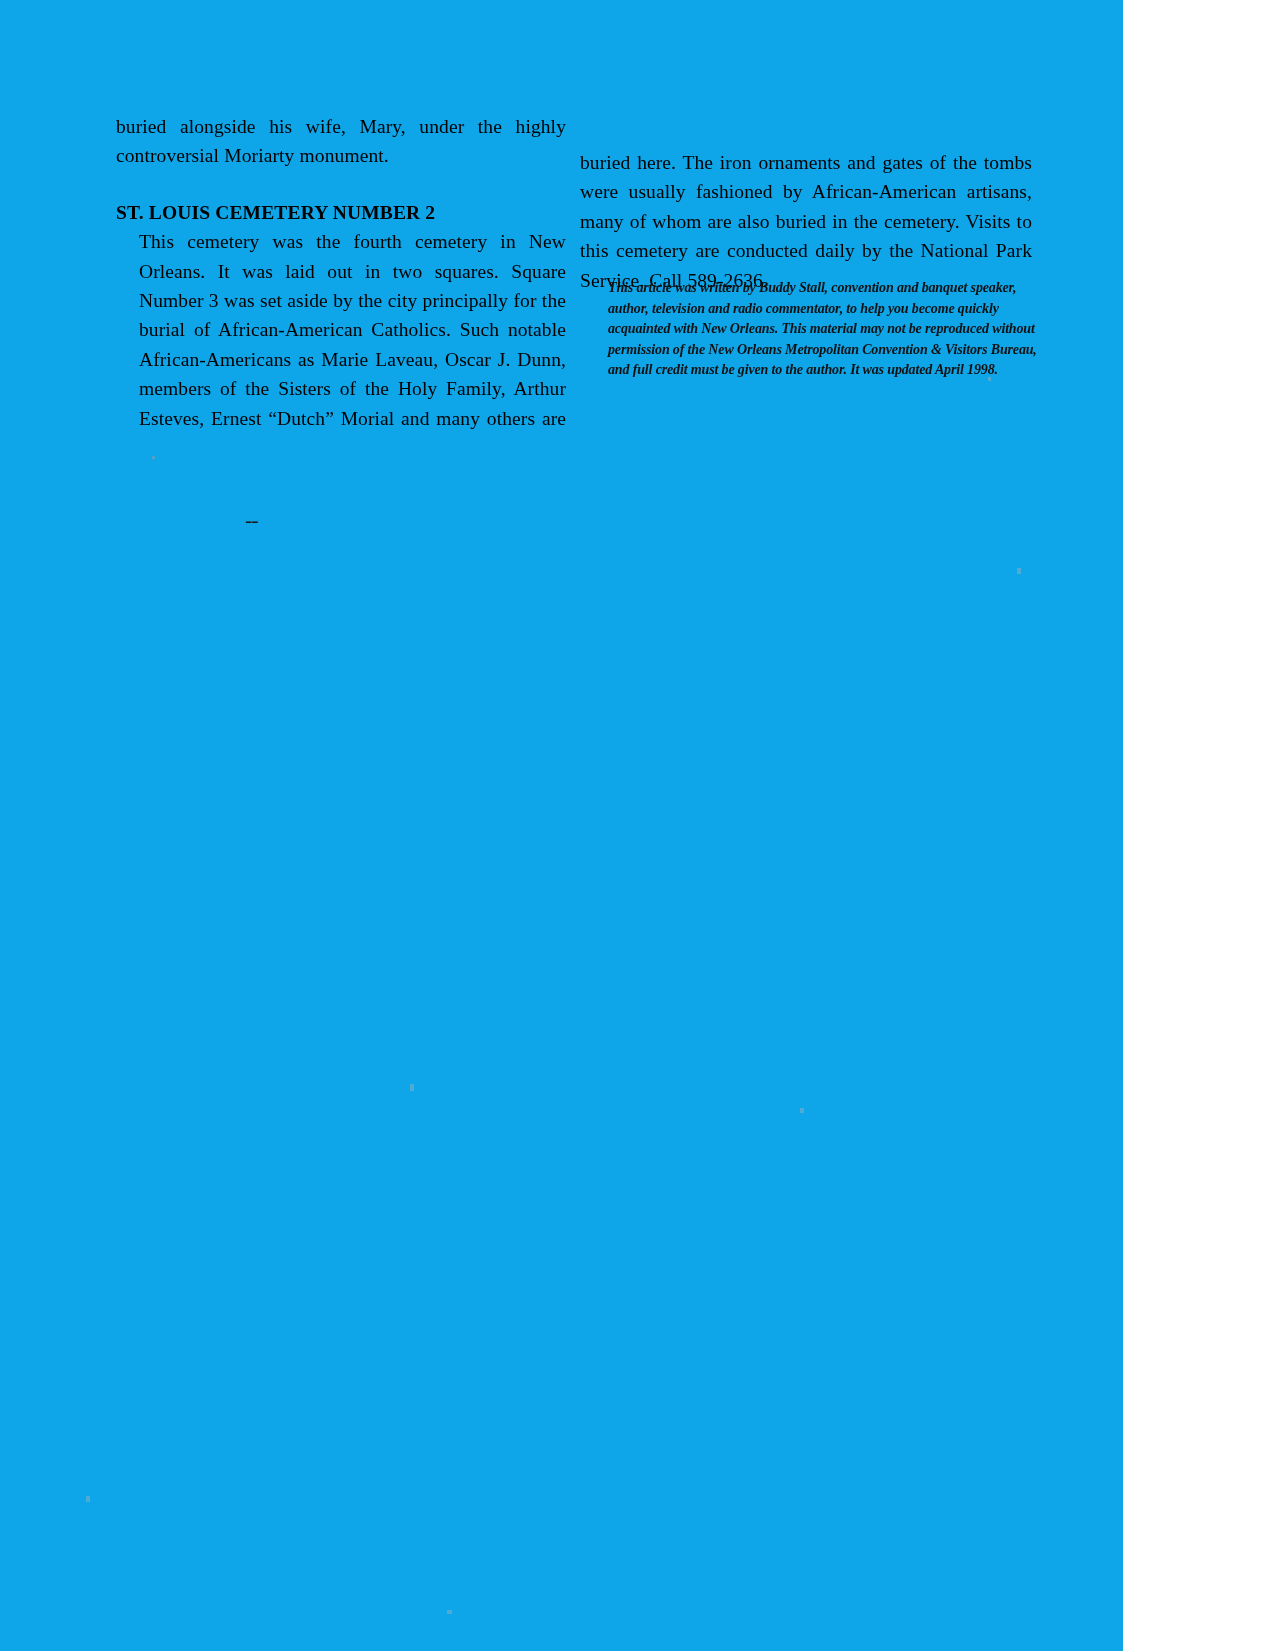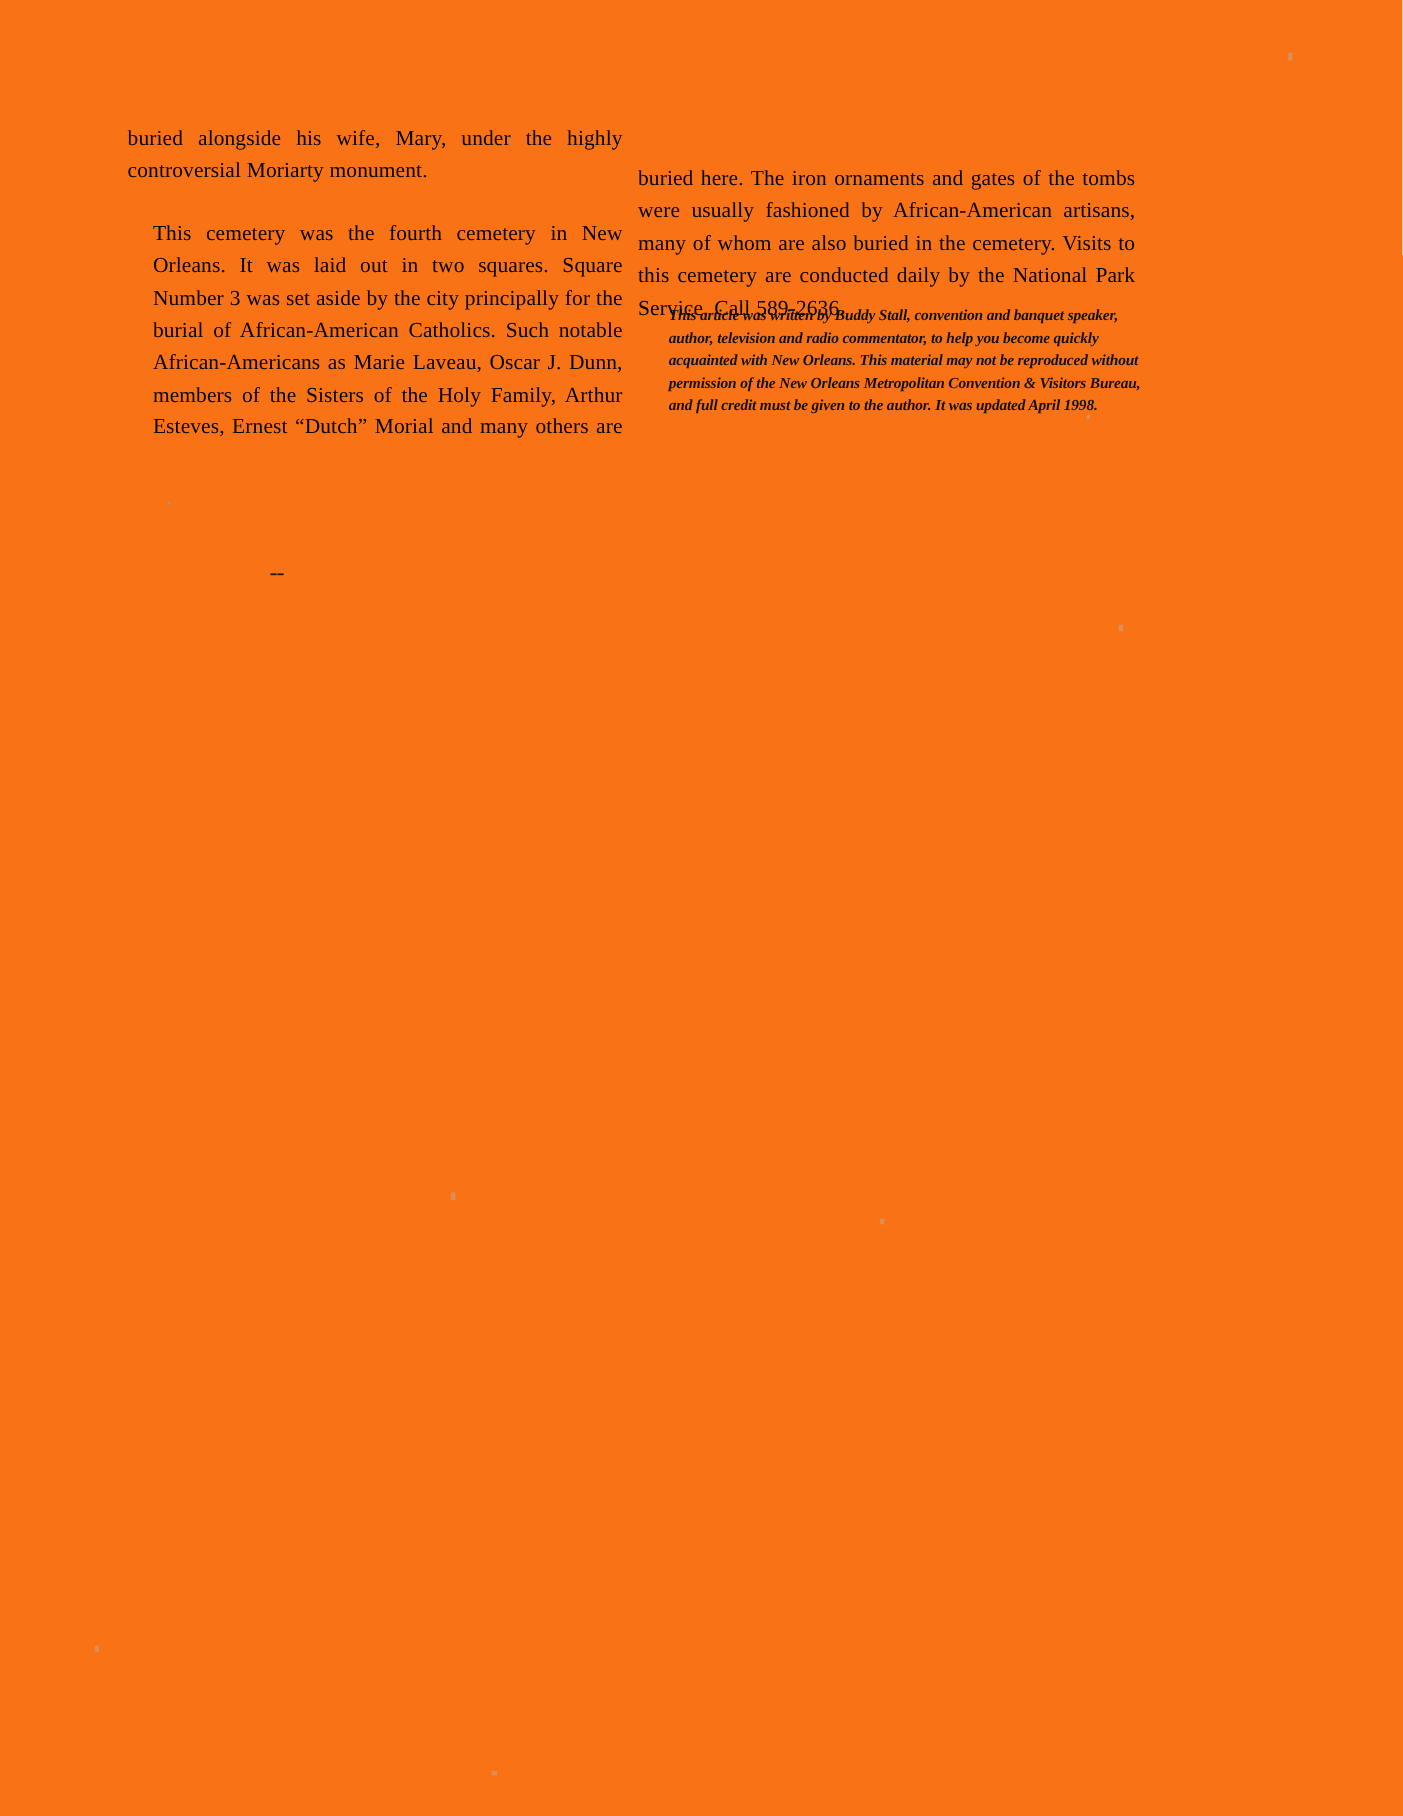--- a/index.html
+++ b/index.html
@@ -4,23 +4,23 @@
 <title>Scanned Document Page</title>
 <style>
   html, body {
     margin: 0;
     padding: 0;
     background: #ffffff;
   }
 
   .page {
     position: relative;
-    width: 1275px;
+    width: 1123px;
     height: 1651px;
-    background: #f97316;
+    background: #0ea5e9;
     overflow: hidden;
     font-family: "Liberation Serif", "DejaVu Serif", serif;
     color: #000000;
   }
 
   
   .columns {
     position: absolute;
     left: 116px;
     top: 112px;
@@ -121,20 +121,21 @@
 
 <div class="page">
 
   <div class="columns">
 
     <div class="col col-left">
 
       <p class="body-para">buried alongside his wife, Mary, under the highly controversial Moriarty monument.</p>
 
       <div class="heading-block">
+        <h2 class="section-heading">ST. LOUIS CEMETERY NUMBER 2</h2>
 
         <p class="body-para stretch-all">This cemetery was the fourth cemetery in New Orleans.  It was laid out in two squares.  Square Number 3 was set aside by the city principally for the burial of African-American Catholics. Such notable African-Americans as Marie Laveau, Oscar J. Dunn, members of the Sisters of the Holy Family, Arthur Esteves, Ernest “Dutch” Morial and many others are</p>
       </div>
 
     </div>
 
     <div class="col col-right">
 
       <p class="body-para">buried here.  The iron ornaments and gates of the tombs were usually fashioned by African-American artisans, many of whom are also buried in the cemetery.  Visits to this cemetery are conducted daily by the National Park Service.  Call 589-2636.</p>
 

